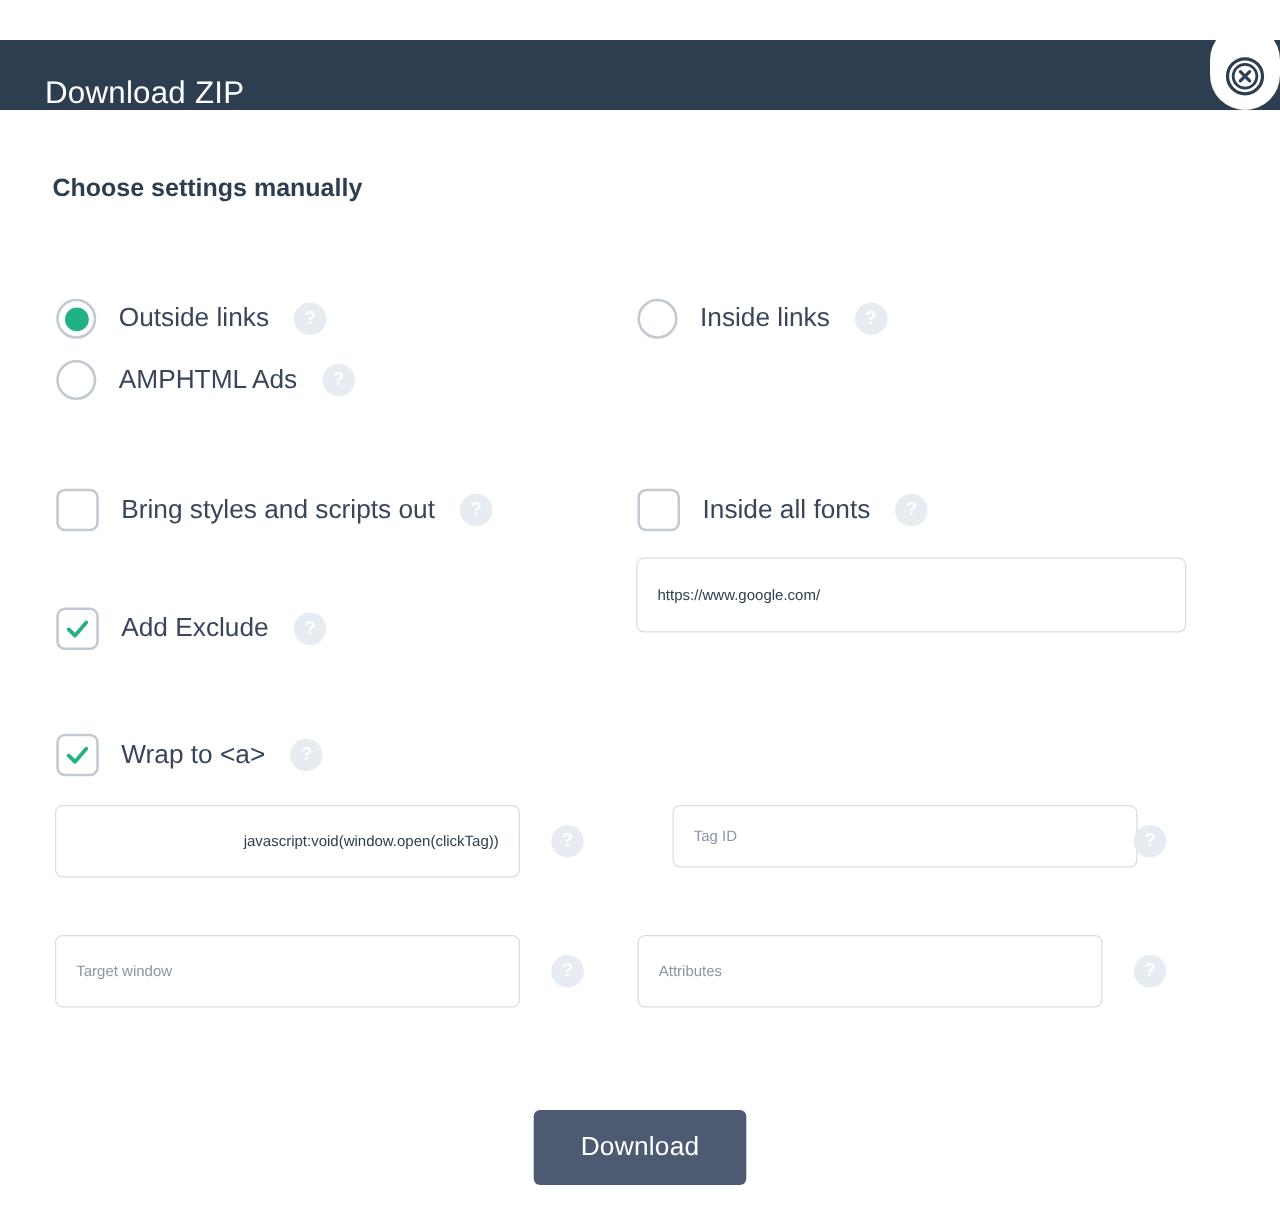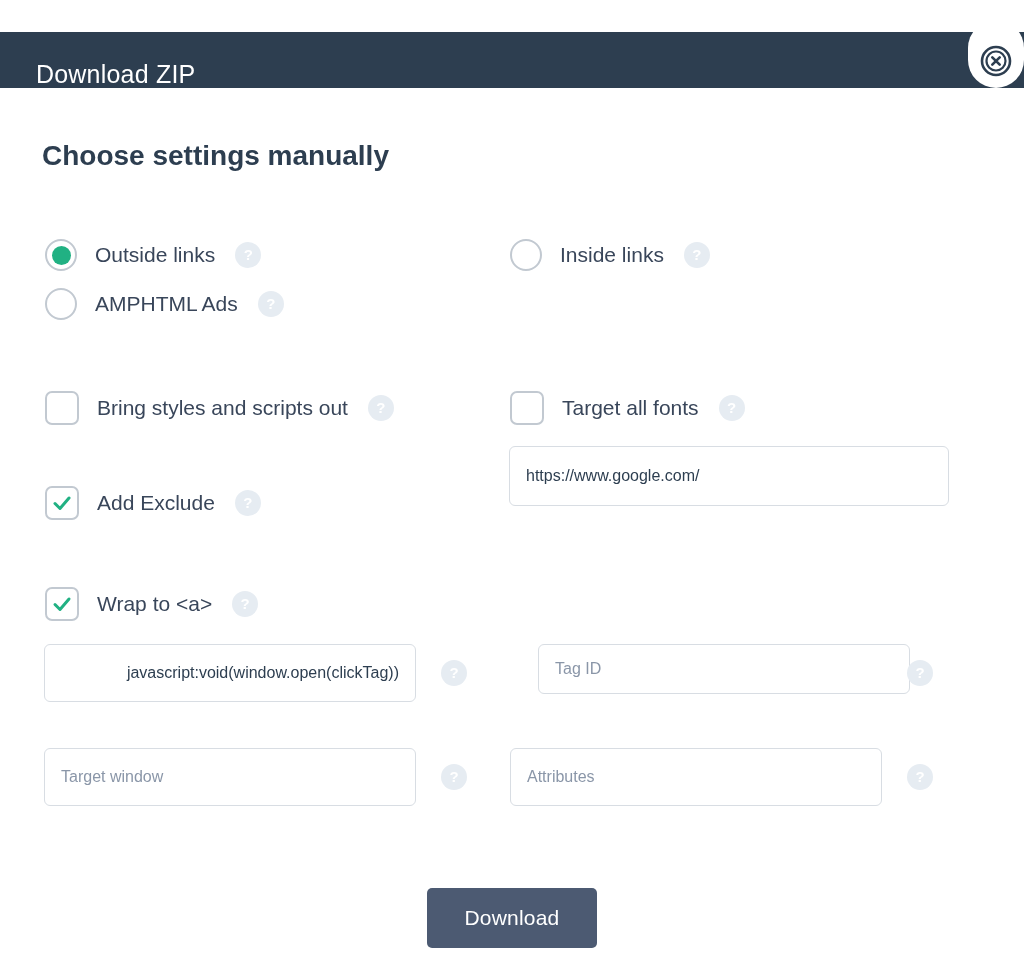--- a/index.html
+++ b/index.html
@@ -57,21 +57,21 @@
     position: absolute;
     left: 0; top: 88px;
     width: 1024px;
     height: 892px;
     background: #ffffff;
   }
   .section-title {
     position: absolute;
     left: 42px;
     top: 52px;
-    font-size: 28px;
+    font-size: 20px;
     font-weight: bold;
     color: #2d3e50;
     white-space: nowrap;
   }
 
   
   .opt {
     position: absolute;
     display: flex;
     align-items: center;
@@ -138,21 +138,21 @@
   .help.sep { margin-left: 20px; }
 
   
   .tf {
     position: absolute;
     box-sizing: border-box;
     border: 1px solid #d8dde3;
     border-radius: 6px;
     background: #ffffff;
     font-family: "Liberation Sans", sans-serif;
-    font-size: 16px;
+    font-size: 12px;
     color: #2d3e50;
     padding: 0 16px;
     outline: none;
     overflow: hidden;
     text-overflow: clip;
     white-space: nowrap;
   }
   .tf::placeholder { color: #8a96a8; }
 
   
@@ -217,21 +217,21 @@
       
     </span>
     <span class="opt-label">Bring styles and scripts out</span>
     <span class="help sep">?</span>
   </div>
 
   <div class="opt" style="left:510px; top:276px;">
     <span class="checkbox">
       
     </span>
-    <span class="opt-label">Target all fonts</span>
+    <span class="opt-label">Inside all fonts</span>
     <span class="help sep">?</span>
   </div>
 
   <div class="opt" style="left:45px; top:371px;">
     <span class="checkbox checked">
       <svg class="tick" width="22" height="22" viewBox="0 0 22 22">
         <path d="M4 11.5 L9 16.5 L18 6" fill="none" stroke="#21b183" stroke-width="3" stroke-linecap="round" stroke-linejoin="round"></path>
       </svg>
     </span>
     <span class="opt-label">Add Exclude</span>

